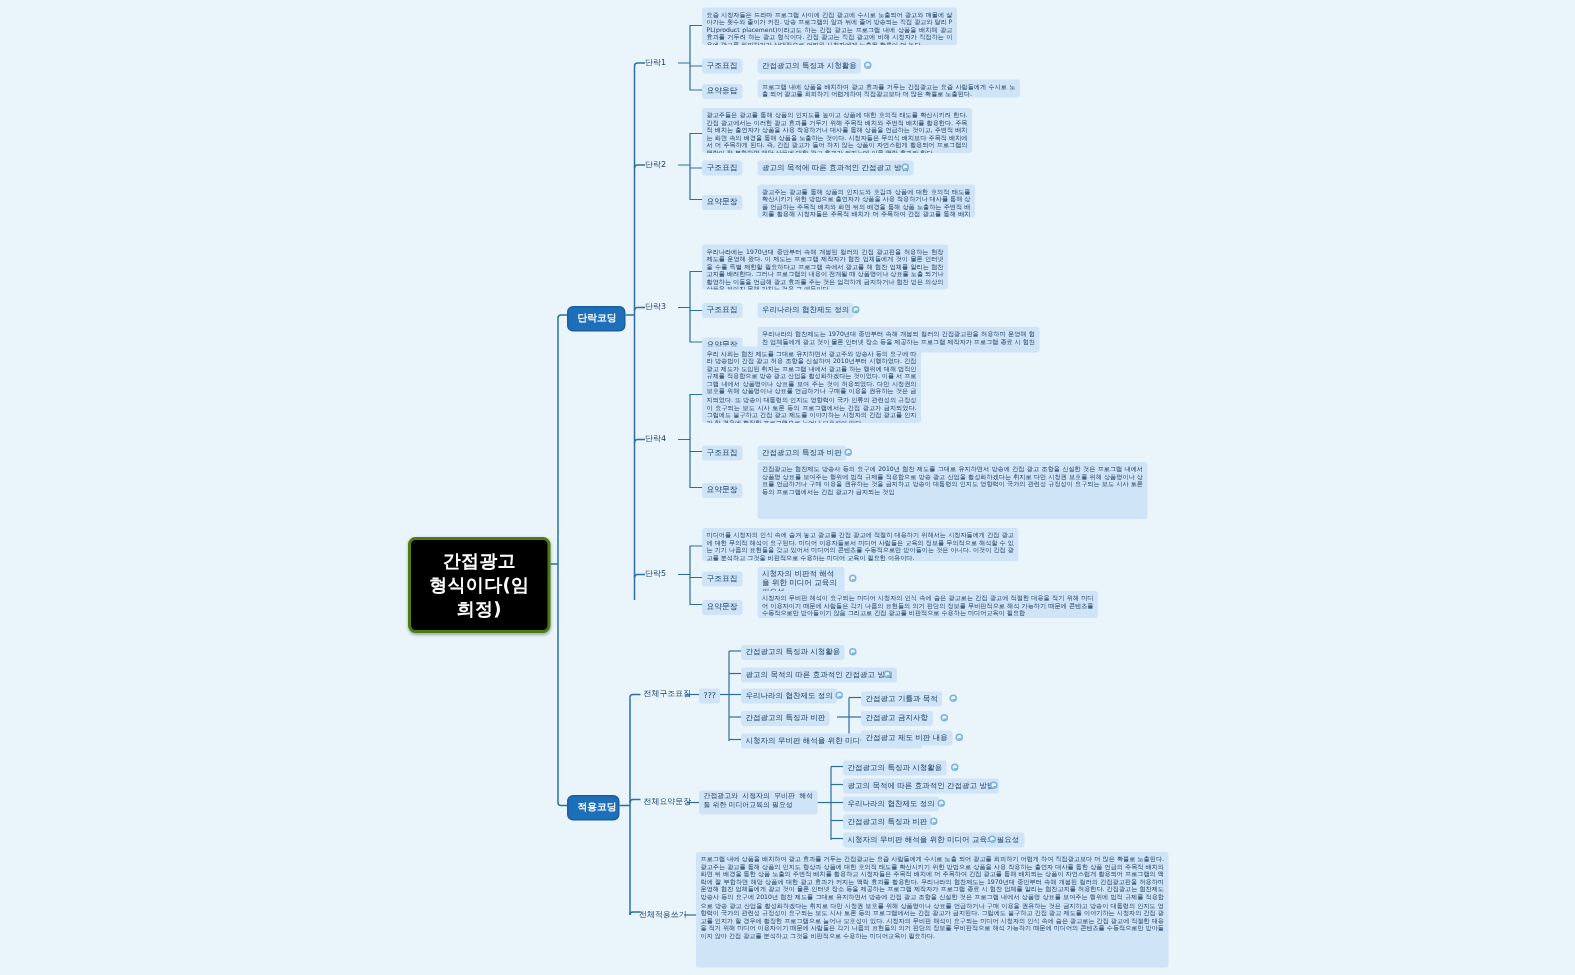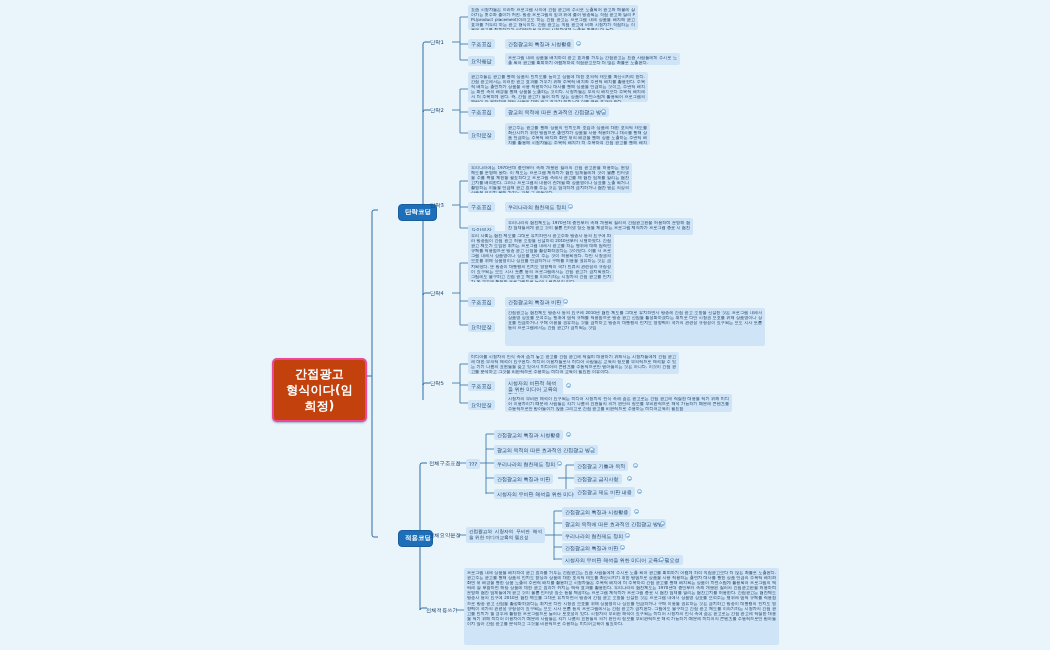--- a/index.html
+++ b/index.html
@@ -9,22 +9,22 @@
     font-family:"DejaVu Sans","Liberation Sans",sans-serif;
     position:relative;
   }
   #canvas{position:absolute;inset:0;}
   #links{position:absolute;left:0;top:0;width:1050px;height:650px;pointer-events:none;}
 
   .node{position:absolute;box-sizing:border-box;}
 
   
   .root{
-    background:#c2410c;
-    border:2px solid #ec4899;
+    background:#000000;
+    border:2px solid #4d7c0f;
     border-radius:5px;
     color:#ffffff;
     font-size:12px;
     line-height:16px;
     text-align:center;
     padding:6px 10px;
     font-weight:600;
     letter-spacing:.2px;
     box-shadow:0 1px 2px rgba(10,40,70,.35);
   }
@@ -34,21 +34,20 @@
     background:#1d6fba;
     border:1px solid #1a5e9e;
     border-radius:4px;
     color:#ffffff;
     font-size:6.5px;
     line-height:9px;
     text-align:center;
     padding:3px 6px;
     font-weight:600;
     white-space:nowrap;
-    margin-left:20px;
   }
 
   
   .lvl2{
     color:#17436e;
     font-size:5.3px;
     line-height:7px;
     white-space:nowrap;
     padding:1px 2px;
   }

